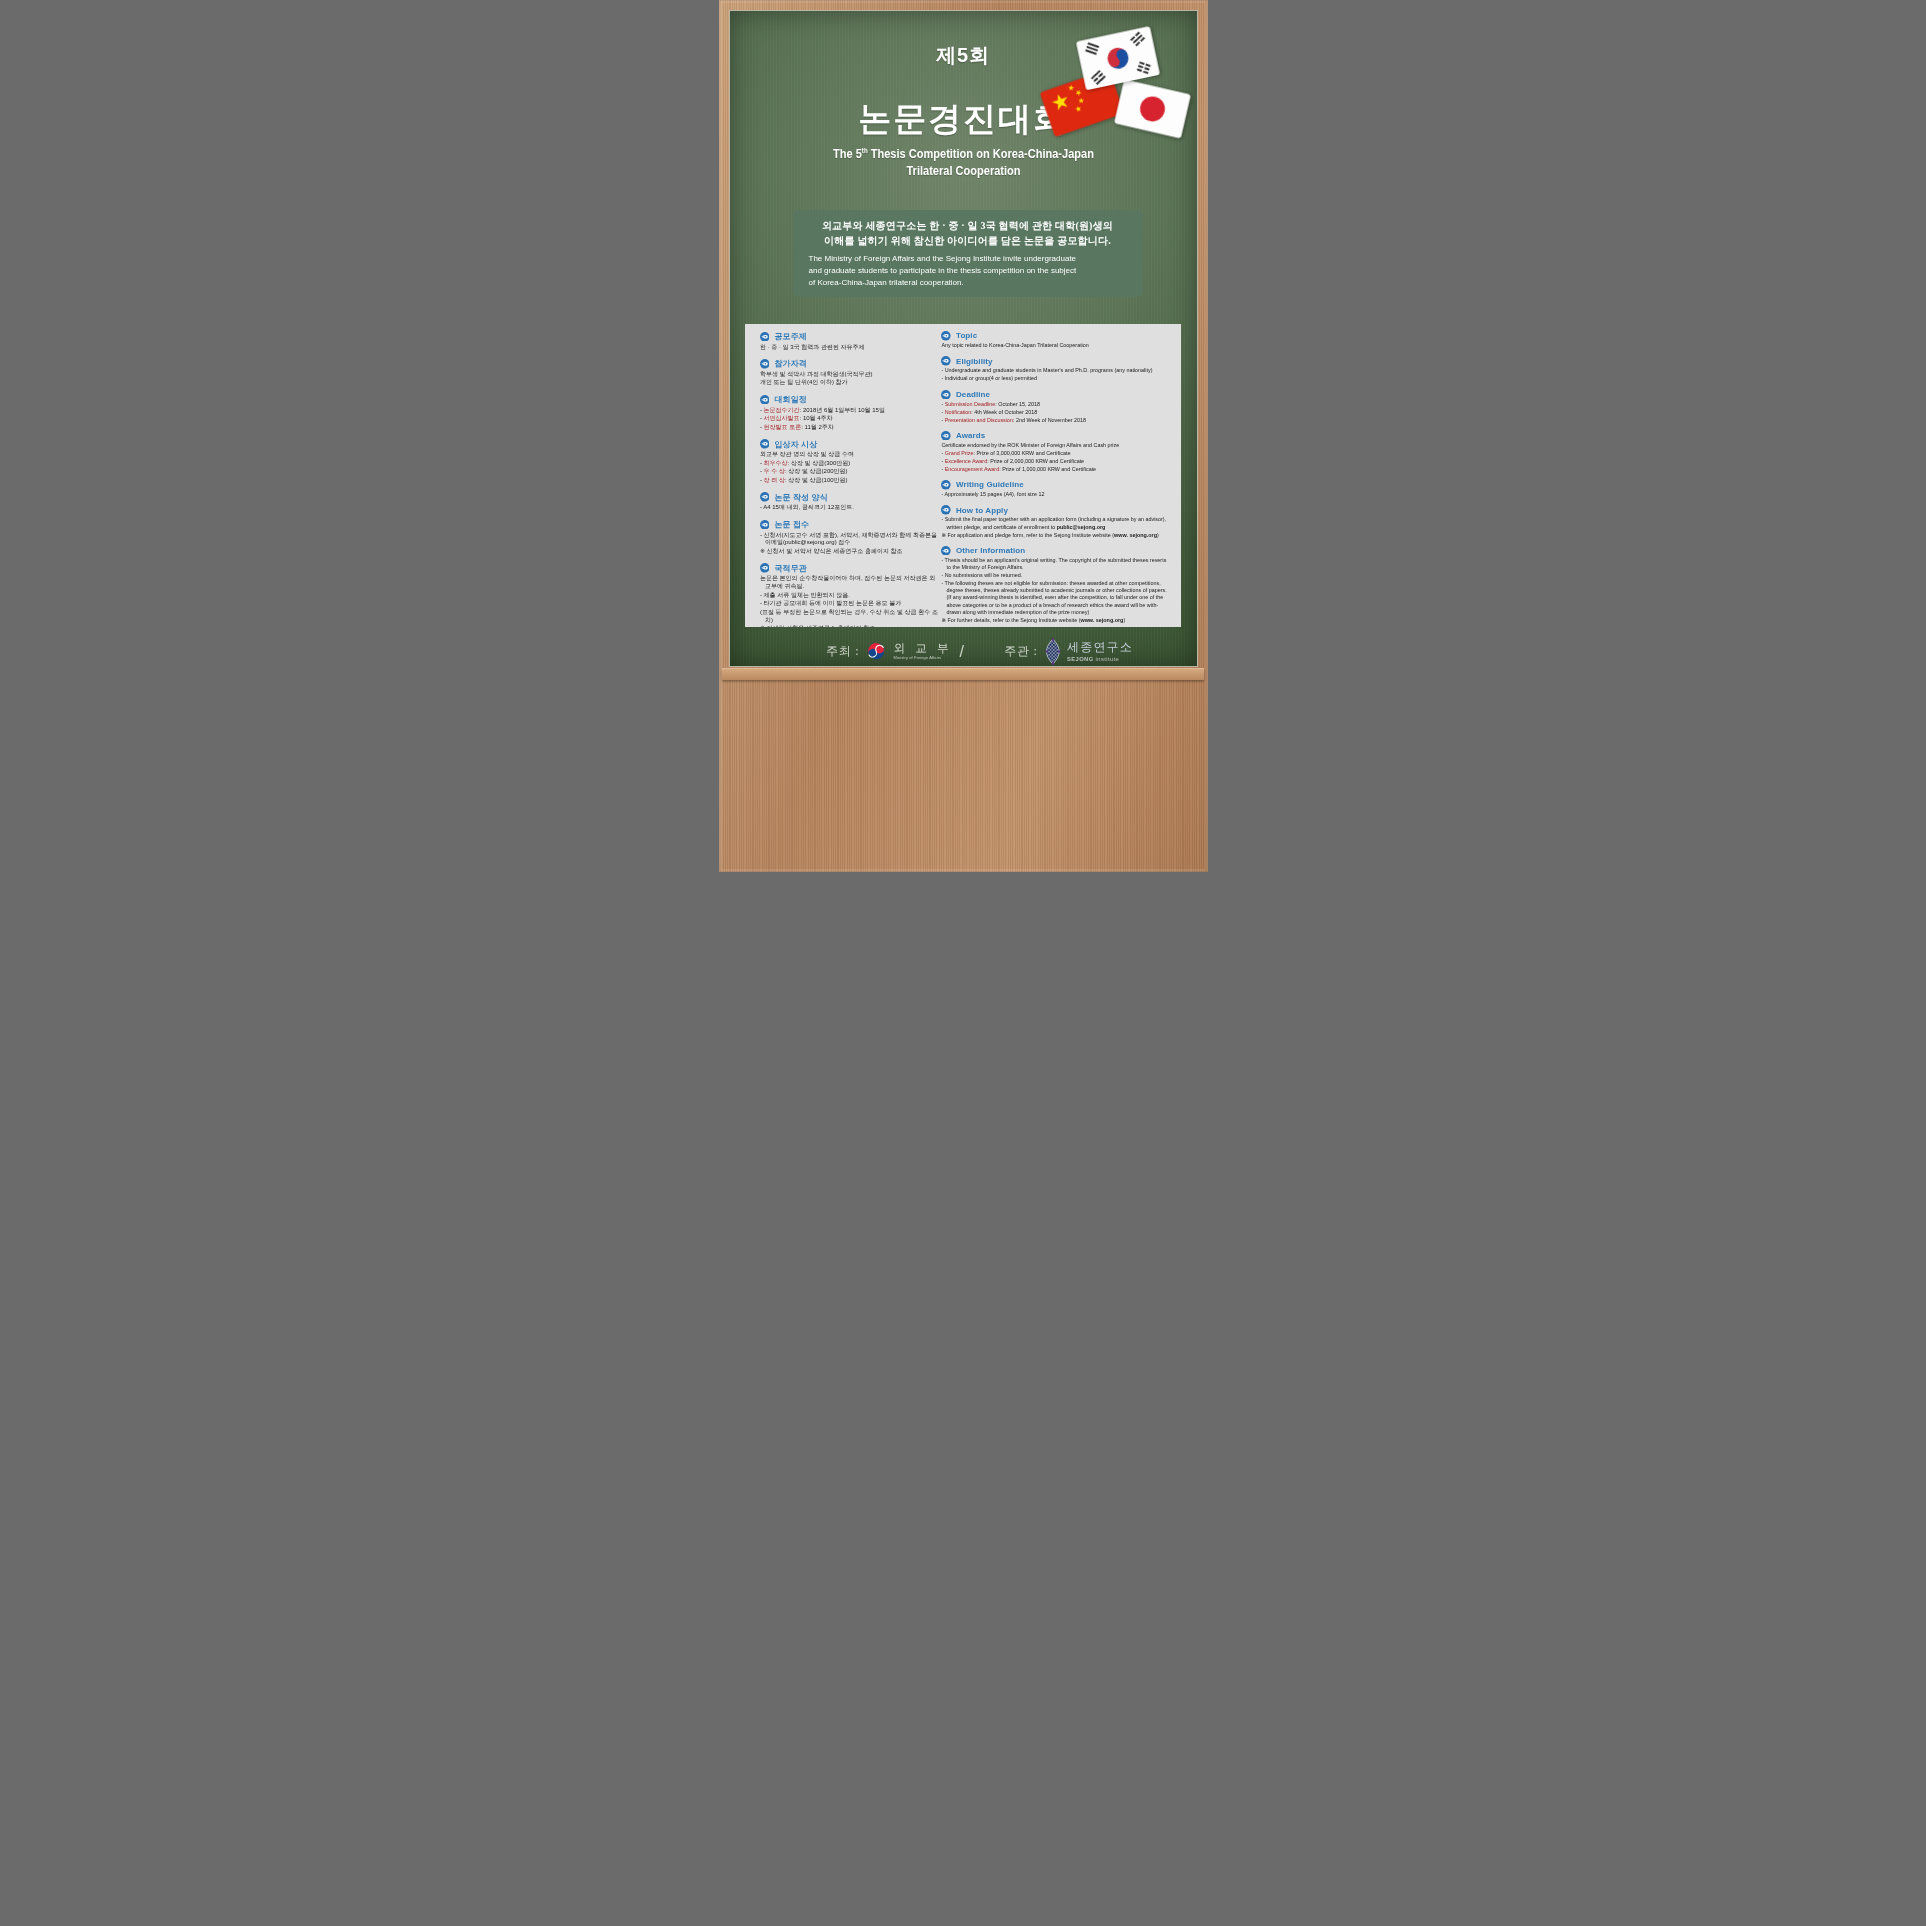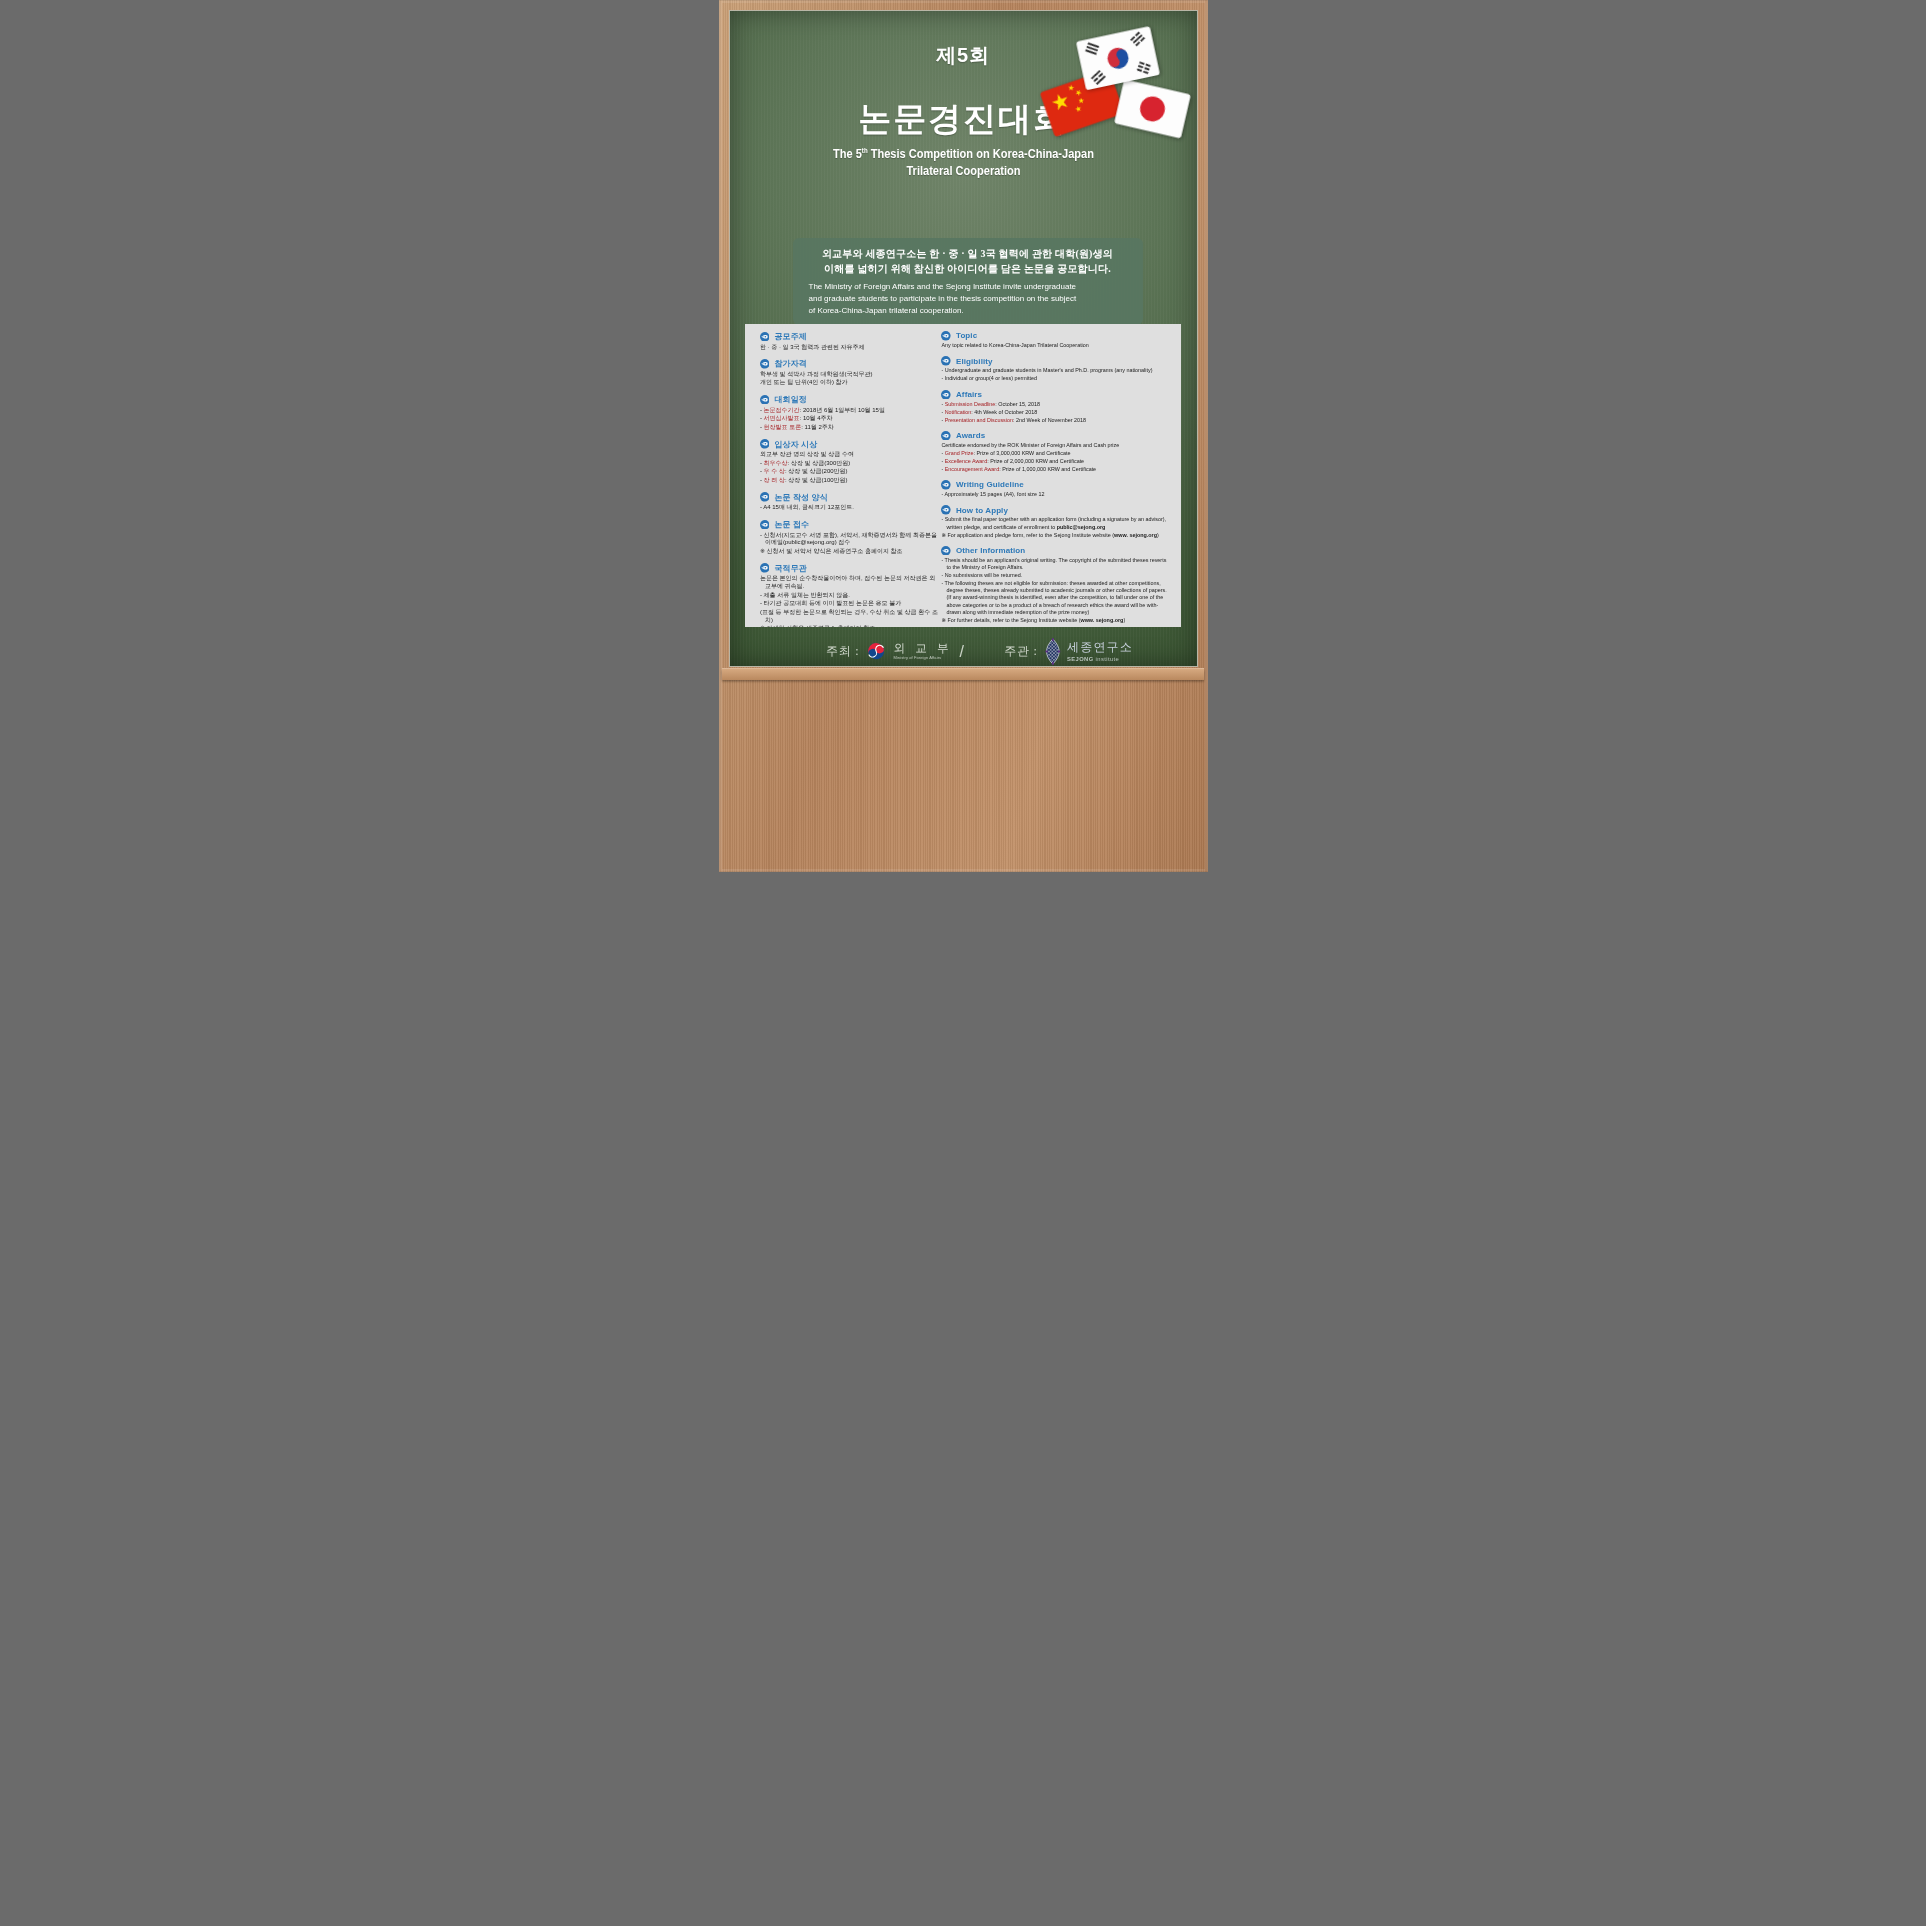--- a/index.html
+++ b/index.html
@@ -39,21 +39,21 @@
   .t-en{font-size:12px;font-weight:700;line-height:1.42;text-shadow:0 0.8px 0.8px rgba(0,0,0,.25);}
   .t-en sup{font-size:.55em;}
   
   .flag{position:absolute;filter:drop-shadow(1.2px 1.9px 2.3px rgba(0,0,0,.35));}
   .flag svg{display:block;}
   .flag-kr{left:361px;top:33px;width:76px;transform:rotate(-12deg);}
   .flag-cn{left:326px;top:79px;width:74px;transform:rotate(-19deg);}
   .flag-jp{left:399px;top:86px;width:69px;transform:rotate(13deg);}
   
   .intro{position:absolute;left:74px;top:210px;width:350px;height:87px;
-    background:rgba(88,118,97,.93);border-radius:6.2px;color:#fff;box-sizing:border-box;margin-top:28px;}
+    background:rgba(88,118,97,.93);border-radius:6.2px;color:#fff;box-sizing:border-box;}
   .intro-kr{margin-top:7.7px;text-align:center;
     font-family:"Liberation Serif","DejaVu Serif",serif;
     font-size:10px;line-height:1.52;font-weight:600;letter-spacing:0.2px;}
   .intro-en{margin:5px 0 0 16px;font-size:8px;line-height:1.5;}
   
   .panel{position:absolute;left:26px;top:324px;width:436px;height:303px;
     background:#dfdfdf;box-sizing:border-box;padding:7px 8.5px 3.1px 15.4px;
     display:flex;overflow:hidden;}
   .col-left{width:180px;flex:none;}
   .col-right{flex:1;margin-left:1.5px;}
@@ -328,21 +328,21 @@
         <div class="section">
           <div class="sec-head">
             <span class="nib">
               <svg viewBox="0 0 32 32">
                 <circle cx="16" cy="16" r="16" fill="#2a72b4"></circle>
                 <path d="M4 16 L13 11 Q20 8.5 24.5 12 Q26.5 16 24.5 20 Q20 23.5 13 21 Z" fill="#ffffff"></path>
                 <circle cx="18.5" cy="16" r="2.3" fill="#2a72b4"></circle>
                 <path d="M5 16 L16.5 16" stroke="#2a72b4" stroke-width="1.5"></path>
               </svg>
             </span>
-            <span class="sec-title">Affairs</span>
+            <span class="sec-title">Deadline</span>
           </div>
           <div class="line"><span>- </span><span class="red">Submission Deadline</span><span>: October 15, 2018</span></div>
           <div class="line"><span>- </span><span class="red">Notification</span><span>: 4th Week of October 2018</span></div>
           <div class="line"><span>- </span><span class="red">Presentation and Discussion</span><span>: 2nd Week of November 2018</span></div>
         </div>
         <div class="section">
           <div class="sec-head">
             <span class="nib">
               <svg viewBox="0 0 32 32">
                 <circle cx="16" cy="16" r="16" fill="#2a72b4"></circle>

